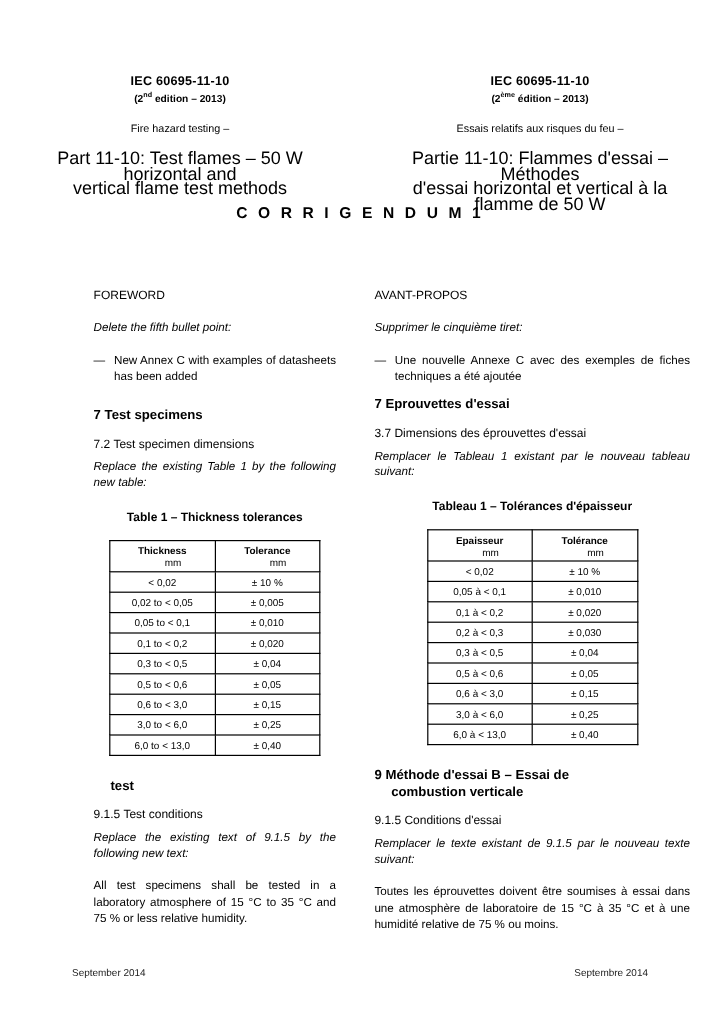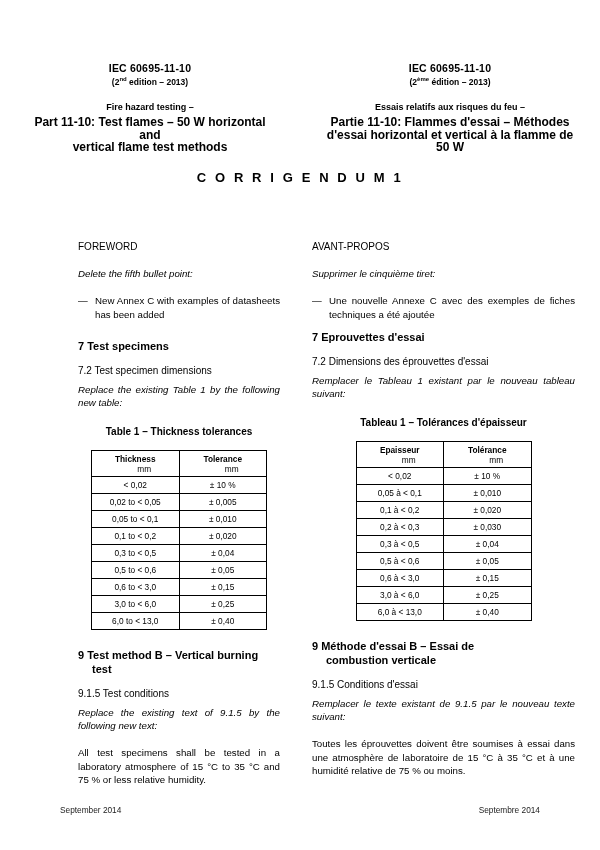--- a/index.html
+++ b/index.html
@@ -49,28 +49,28 @@
     line-height: 12px;
     margin-top: 1px;
   }
   .hdr-edition sup {
     font-size: 6px;
     vertical-align: super;
     line-height: 0;
   }
   .hdr-sub1 {
     font-size: 9px;
-    font-weight: bold;
+    font-weight: normal;
     margin-top: 13px;
     line-height: 12px;
   }
   .hdr-sub2 {
-    font-size: 12px;
-    font-weight: bold;
-    margin-top: 3px;
+    font-size: 15px;
+    font-weight: normal;
+    margin-top: 14px;
     line-height: 12.5px;
   }
 
   
   .corrigendum {
     position: absolute;
     top: 170px;
     left: 0;
     width: 600px;
     text-align: center;
@@ -291,21 +291,20 @@
             </tr>
           <tr>
               <td>6,0 to &lt; 13,0</td>
               <td>± 0,40</td>
             </tr>
         </tbody>
       </table>
 
       <div class="gap-18"></div>
       <div class="sec-head-big">
-        <span>9 Test method B – Vertical burning</span>
         <span class="cont">test</span>
       </div>
       <div class="gap-11"></div>
       <div class="sec-head">9.1.5 Test conditions</div>
       <div class="gap-6"></div>
       <div class="ital">Replace the existing text of 9.1.5 by the following new text:</div>
       <div class="gap-14"></div>
       <div class="plain">All test specimens shall be tested in a laboratory atmosphere of 15 °C to 35 °C and 75 % or less relative humidity.</div>
 
     </div>
@@ -317,21 +316,21 @@
       <div class="ital">Supprimer le cinquième tiret:</div>
       <div class="gap-14"></div>
       <div class="bullet">
         <span class="dash">—</span>
         <span class="btxt">Une nouvelle Annexe C avec des exemples de fiches techniques a été ajoutée</span>
       </div>
       <div class="gap-9"></div>
 
       <div class="sec-head-big">7 Eprouvettes d'essai</div>
       <div class="gap-11"></div>
-      <div class="sec-head">7.2 Dimensions des éprouvettes d'essai</div>
+      <div class="sec-head">3.7 Dimensions des éprouvettes d'essai</div>
       <div class="gap-6"></div>
       <div class="ital">Remplacer le Tableau 1 existant par le nouveau tableau suivant:</div>
       <div class="gap-16"></div>
 
       <div class="tbl-caption">Tableau 1 – Tolérances d'épaisseur</div>
 
       <table class="tolt">
         <thead>
           <tr>
             <th>

